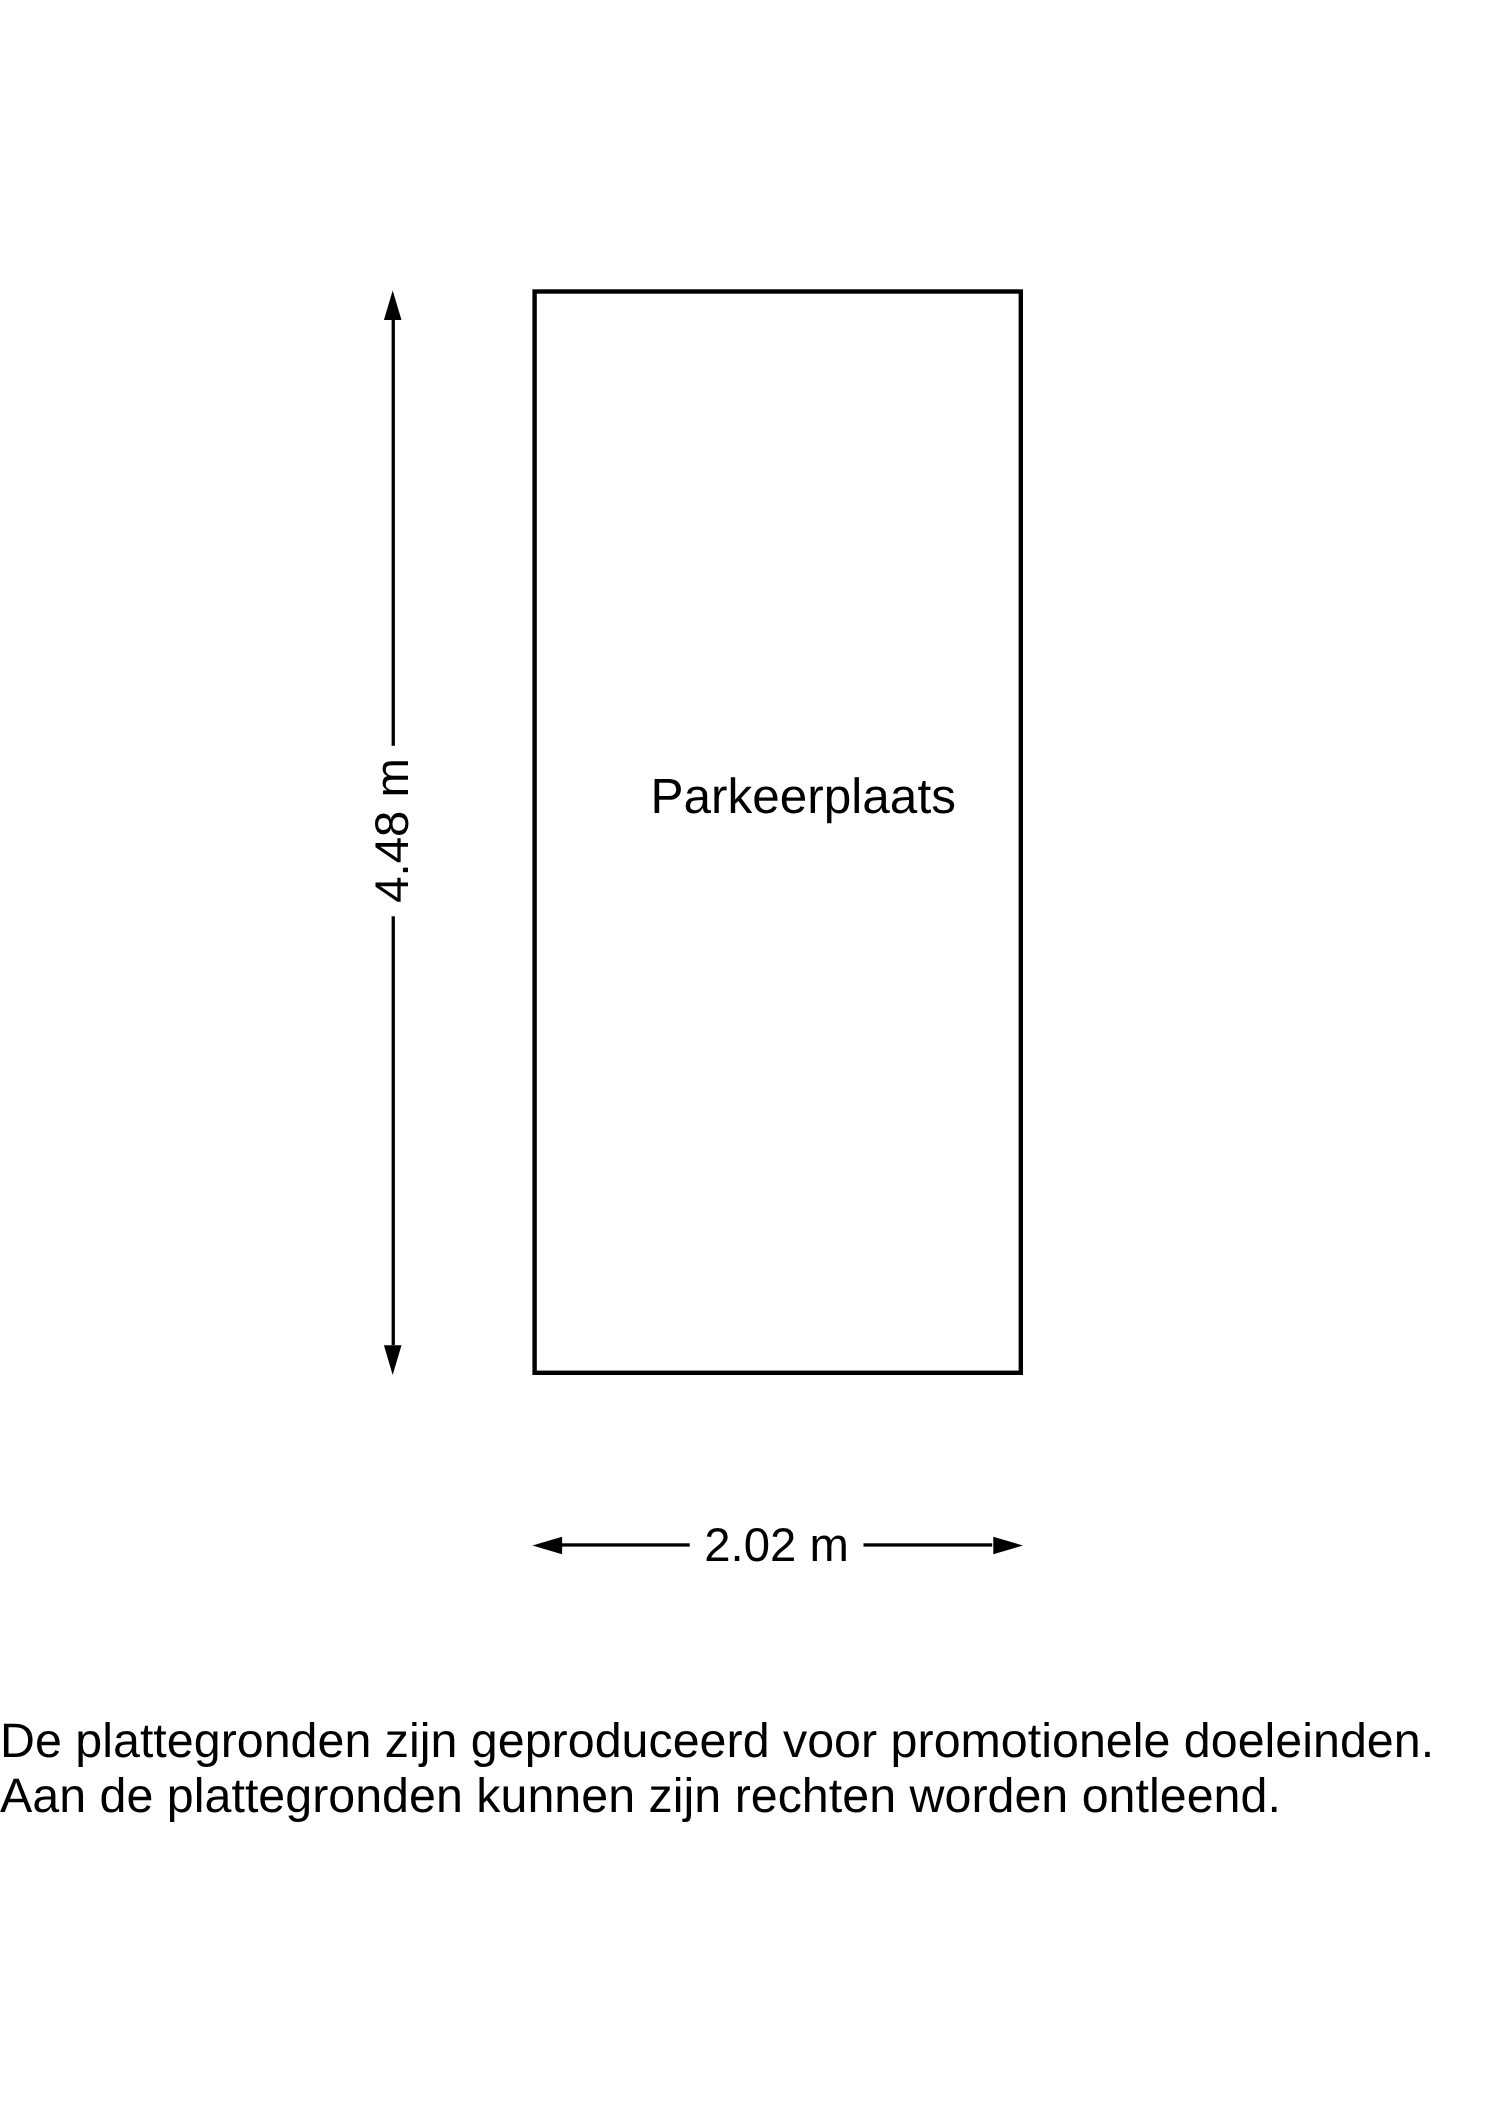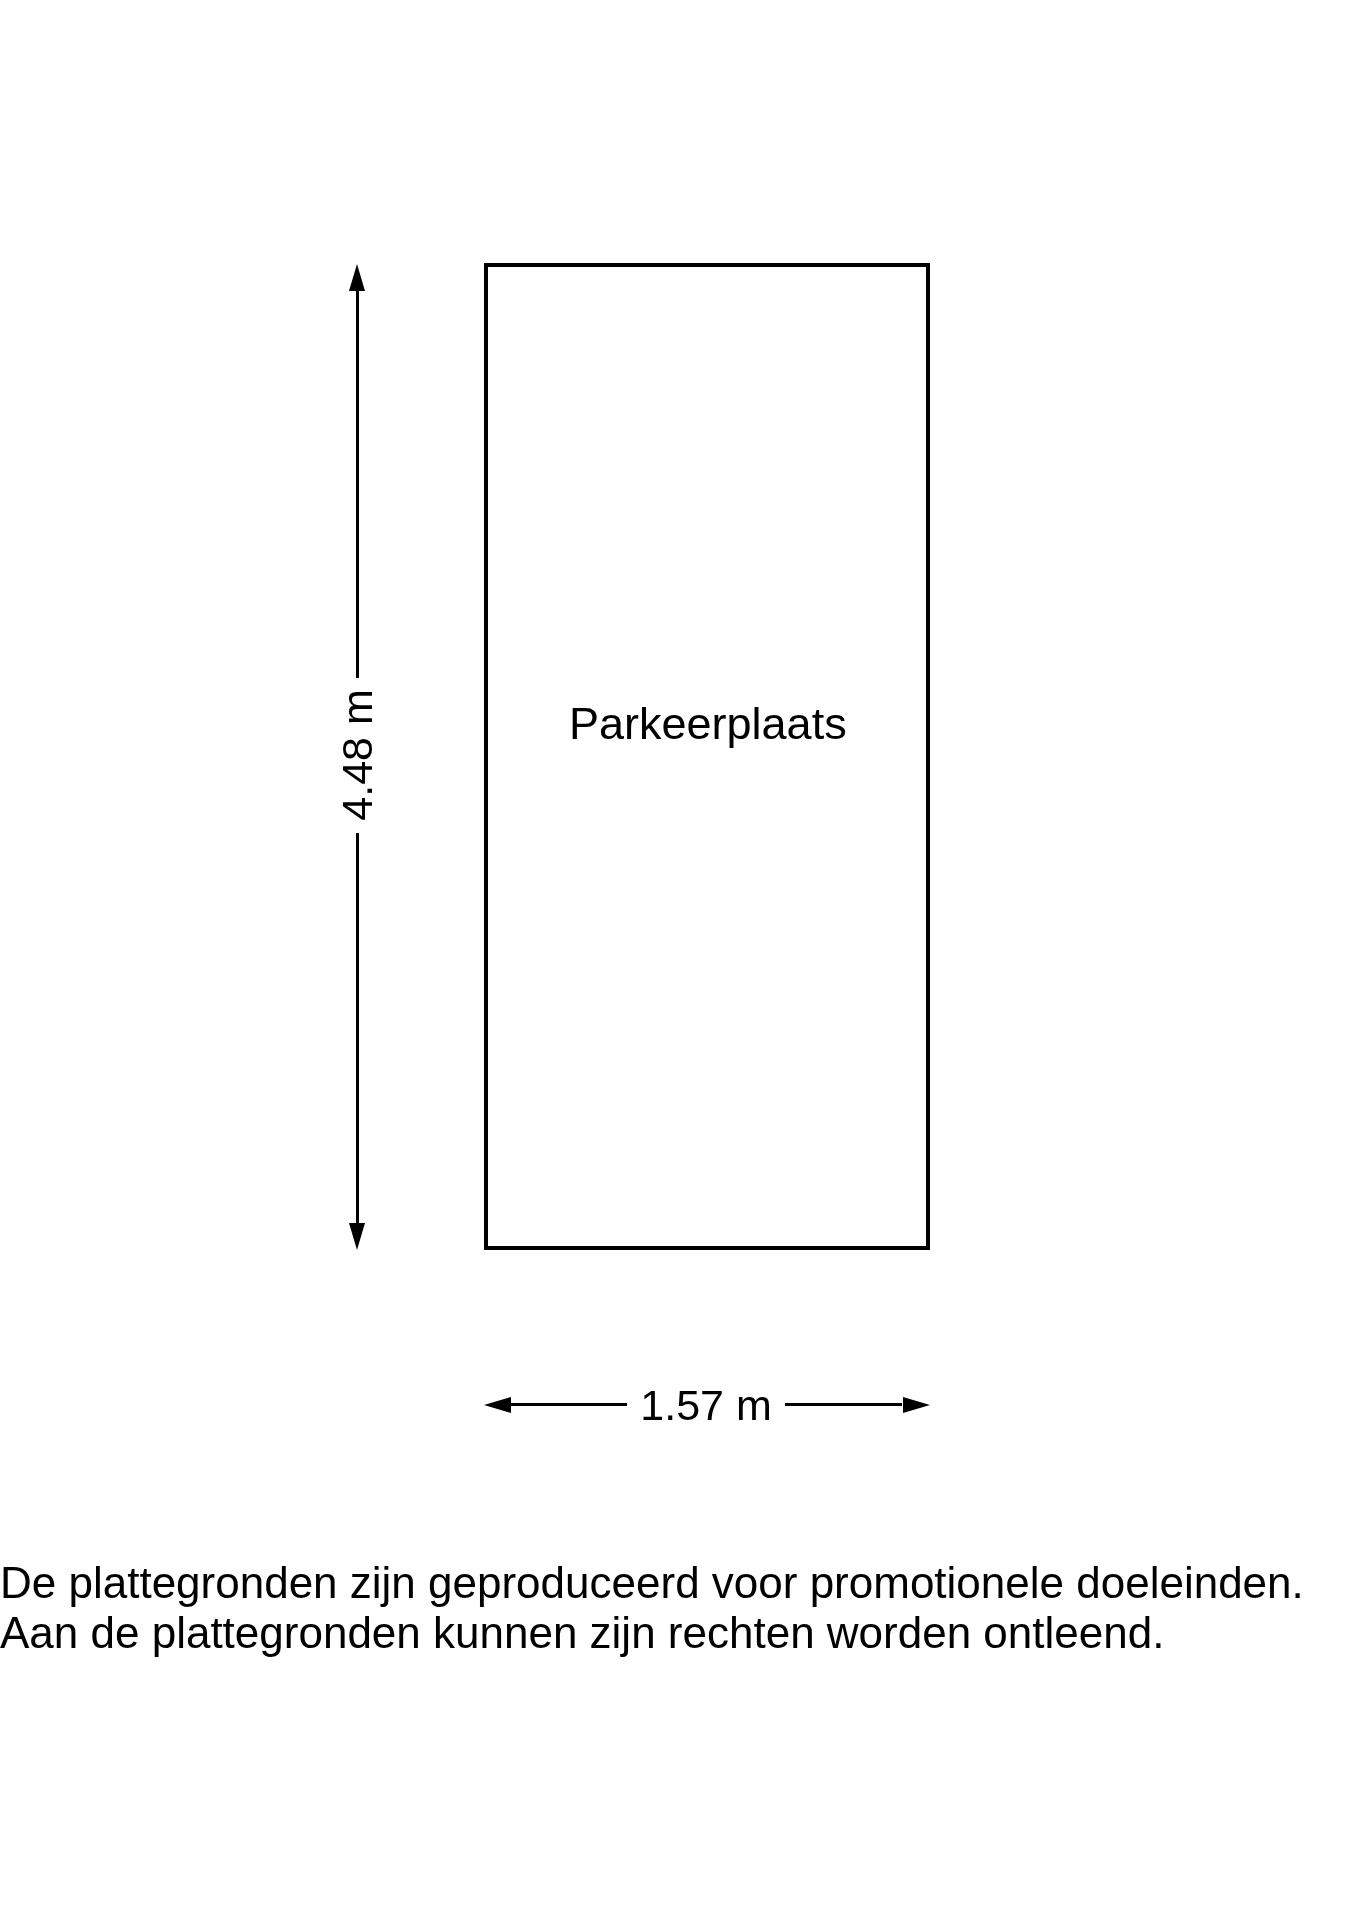--- a/index.html
+++ b/index.html
@@ -28,21 +28,21 @@
     border: 4px solid #000000;
     background: #ffffff;
   }
 
   
   .room-label {
     position: absolute;
     left: 569px;
     top: 699px;
     width: 300px;
-    text-align: left;
+    text-align: right;
     font-size: 45px;
     line-height: 50px;
     white-space: nowrap;
   }
 
   
   .dim-seg {
     position: absolute;
     background: #000000;
   }
@@ -135,21 +135,21 @@
     <div class="arrowhead arrow-up"></div>
     <div class="dim-seg vseg-top"></div>
     <div class="dim-label height-label">4.48 m</div>
     <div class="dim-seg vseg-bot"></div>
     <div class="arrowhead arrow-down"></div>
   </div>
 
   <div>
     <div class="arrowhead arrow-left"></div>
     <div class="dim-seg hseg-left"></div>
-    <div class="dim-label width-label">1.57 m</div>
+    <div class="dim-label width-label">2.02 m</div>
     <div class="dim-seg hseg-right"></div>
     <div class="arrowhead arrow-right"></div>
   </div>
 
   <div class="disclaimer">
     <div>De plattegronden zijn geproduceerd voor promotionele doeleinden.</div>
     <div>Aan de plattegronden kunnen zijn rechten worden ontleend.</div>
   </div>
 
 </div>

